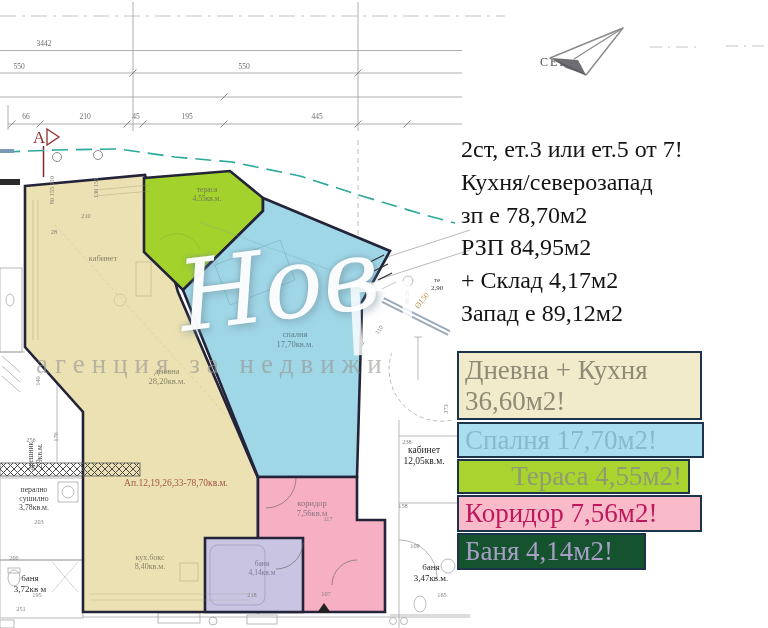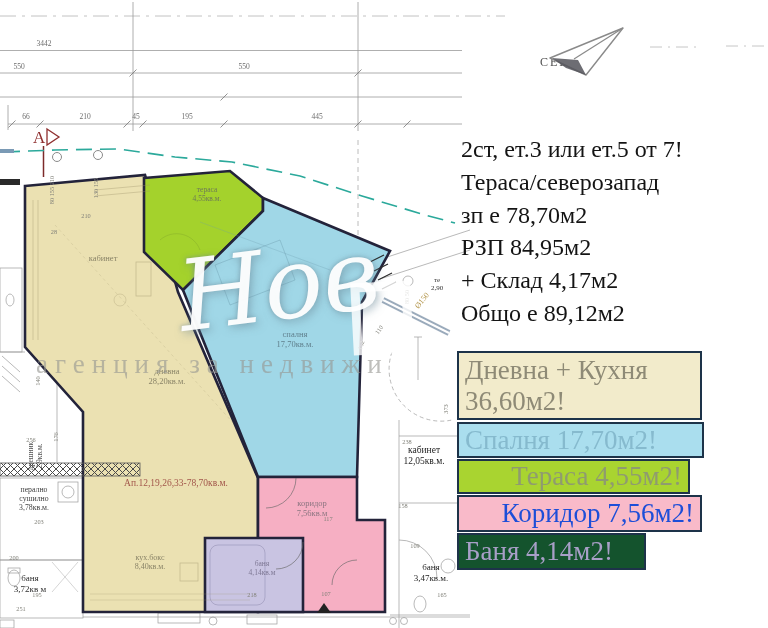--- a/index.html
+++ b/index.html
@@ -200,38 +200,38 @@
   <div id="north-label">СЕВЕР</div>
   <svg id="north-arrow" width="100" height="60" viewBox="0 0 100 60">
     <polygon points="95,8 22,38 58,55" fill="#ffffff" stroke="#8a8a8a" stroke-width="1.4" stroke-linejoin="round"></polygon>
     <line x1="95" y1="8" x2="46" y2="39" stroke="#8a8a8a" stroke-width="1.2"></line>
     <polygon points="24,38 50,40 58,55 38,48" fill="#54545a" opacity="0.85"></polygon>
   </svg>
 
   
   <div id="listing">
     <div>2ст, ет.3 или ет.5 от 7!</div>
-    <div>Тераса/северозапад</div>
+    <div>Кухня/северозапад</div>
     <div>зп е 78,70м2</div>
     <div>РЗП 84,95м2</div>
     <div>+ Склад 4,17м2</div>
-    <div>Общо е 89,12м2</div>
+    <div>Запад е 89,12м2</div>
   </div>
 
   
   <div class="legend-box" id="lg0" style="background-color: rgb(242, 235, 203); color: rgb(142, 138, 118);">
     <div>Дневна + Кухня</div>
     <div>36,60м2!</div>
   </div>
   <div class="legend-box" id="lg1" style="background-color: rgb(170, 222, 238); color: rgb(134, 186, 206);">
     <span>Спалня 17,70м2!</span>
   </div>
   <div class="legend-box" id="lg2" style="background-color: rgb(169, 212, 48); color: rgb(143, 155, 112); justify-content: flex-end;">
     <span>Тераса 4,55м2!</span>
   </div>
-  <div class="legend-box" id="lg3" style="background-color: rgb(249, 186, 201); color: #1d4ed8; justify-content: flex-end;">
+  <div class="legend-box" id="lg3" style="background-color: rgb(249, 186, 201); color: #be185d;">
     <span>Коридор 7,56м2!</span>
   </div>
   <div class="legend-box" id="lg4" style="background-color: #14532d; color: rgb(168, 159, 199);">
     <span>Баня 4,14м2!</span>
   </div>
 
 </div>
 
 </body></html>

